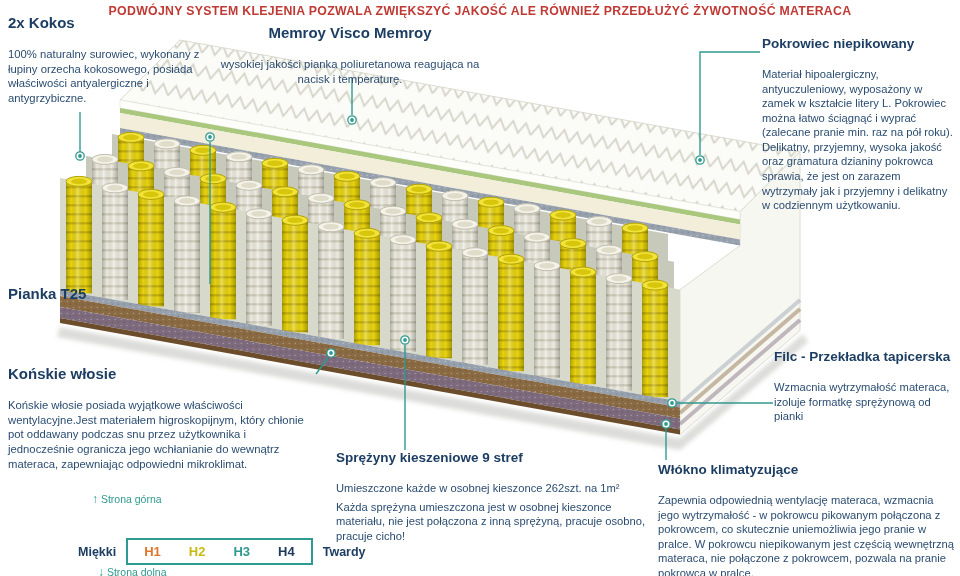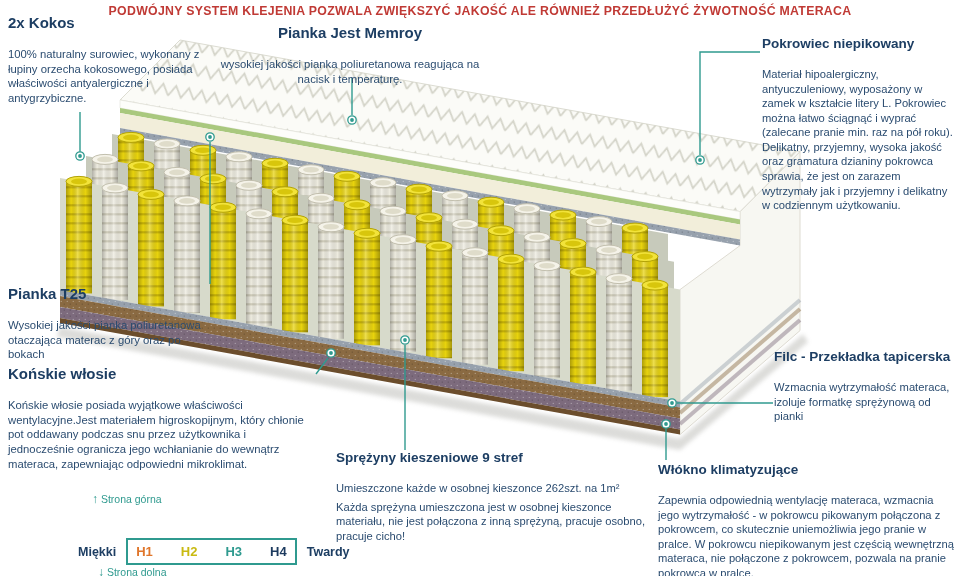--- a/index.html
+++ b/index.html
@@ -26,21 +26,21 @@
   #b-filc{left:774px;top:349px;width:180px;}
   #b-wlokno{left:658px;top:462px;width:298px;}
   .b p{margin:0 0 4px 0;}
   .scale{position:absolute;left:78px;top:492px;z-index:2;}
   .note{font-size:10.5px;color:var(--teal);margin:0 0 23px 14px;}
   .note.n2{margin:0 0 0 20px;}
   .arr{font-weight:bold;font-size:12px;}
   .srow{display:flex;align-items:center;gap:10px;margin-top:32px;}
   .soft,.hard{font-size:12.5px;font-weight:bold;color:var(--navy);}
   .sbox{display:inline-flex;gap:28px;border:2px solid var(--teal);background:#fff;
-        padding:4px 8px;align-items:flex-start;}
+        padding:4px 16px;align-items:flex-start;}
   .hlevel{font-size:13px;font-weight:bold;}
 </style>
 </head>
 <body style="--teal: #2f9a8f; --red: #c03a35; --navy: #1d3e63; --body: #2b4c70; --spring-yellow: #e8d30d; --spring-white: #edebdf; --foam-green: #a9c87e; --cream: #f2eeda; --felt-grey: #97a1ad; --coco-brown: #8a6a42; --fiber-purple: #7d6b7d;">
 
 <div class="hdr">PODWÓJNY SYSTEM KLEJENIA POZWALA ZWIĘKSZYĆ JAKOŚĆ ALE RÓWNIEŻ PRZEDŁUŻYĆ ŻYWOTNOŚĆ MATERACA</div>
 
 <svg id="scene" width="960" height="576" viewBox="0 0 960 576">
   <defs>
     <pattern id="stY" width="26" height="9" patternUnits="userSpaceOnUse">
@@ -335,32 +335,31 @@
       <circle cx="666" cy="424" r="1.9" fill="var(--teal)"></circle>
     </g>
 </svg>
 
 <div class="blk" id="b-kokos">
   <div class="t t-lg">2x Kokos</div>
   <div class="b">100% naturalny surowiec, wykonany z łupiny orzecha kokosowego, posiada właściwości antyalergiczne i antygrzybiczne.</div>
 </div>
 
 <div class="blk ctr" id="b-visco">
-  <div class="t t-lg">Pianka Jest Memroy</div>
+  <div class="t t-lg">Memroy Visco Memroy</div>
   <div class="b">wysokiej jakości pianka poliuretanowa reagująca na nacisk i temperaturę.</div>
 </div>
 
 <div class="blk" id="b-pokrowiec">
   <div class="t t-md">Pokrowiec niepikowany</div>
   <div class="b b-sm">Materiał hipoalergiczny, antyuczuleniowy, wyposażony w zamek w kształcie litery L. Pokrowiec można łatwo ściągnąć i wyprać (zalecane pranie min. raz na pół roku). Delikatny, przyjemny, wysoka jakość oraz gramatura dzianiny pokrowca sprawia, że jest on zarazem wytrzymały jak i przyjemny i delikatny w codziennym użytkowaniu.</div>
 </div>
 
 <div class="blk" id="b-t25">
   <div class="t t-lg">Pianka T25</div>
-  <div class="b">Wysokiej jakości pianka poliuretanowa otaczająca materac z góry oraz po bokach</div>
 </div>
 
 <div class="blk" id="b-wlosie">
   <div class="t t-lg">Końskie włosie</div>
   <div class="b">Końskie włosie posiada wyjątkowe właściwości wentylacyjne.Jest materiałem higroskopijnym, który chłonie pot oddawany podczas snu przez użytkownika i jednocześnie ogranicza jego wchłanianie do wewnątrz materaca, zapewniając odpowiedni mikroklimat.</div>
 </div>
 
 <div class="blk" id="b-sprezyny">
   <div class="t t-md">Sprężyny kieszeniowe 9 stref</div>
   <div class="b b-sm">

